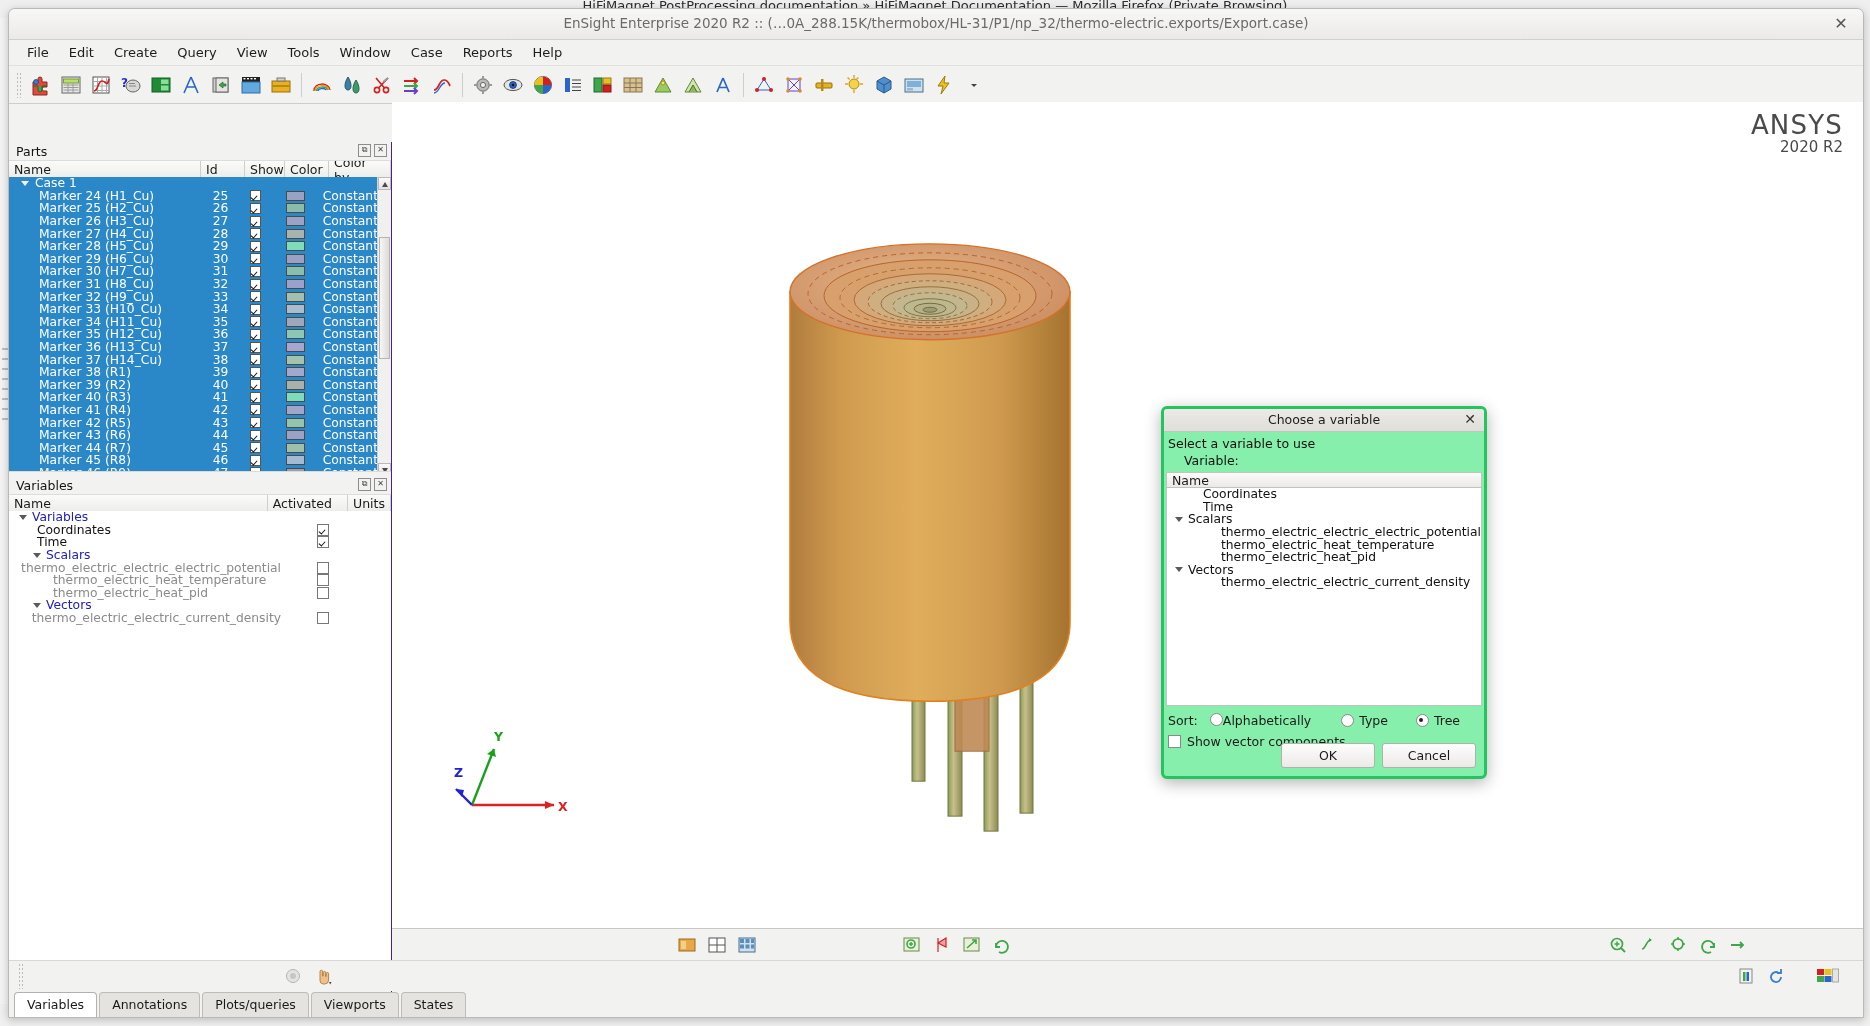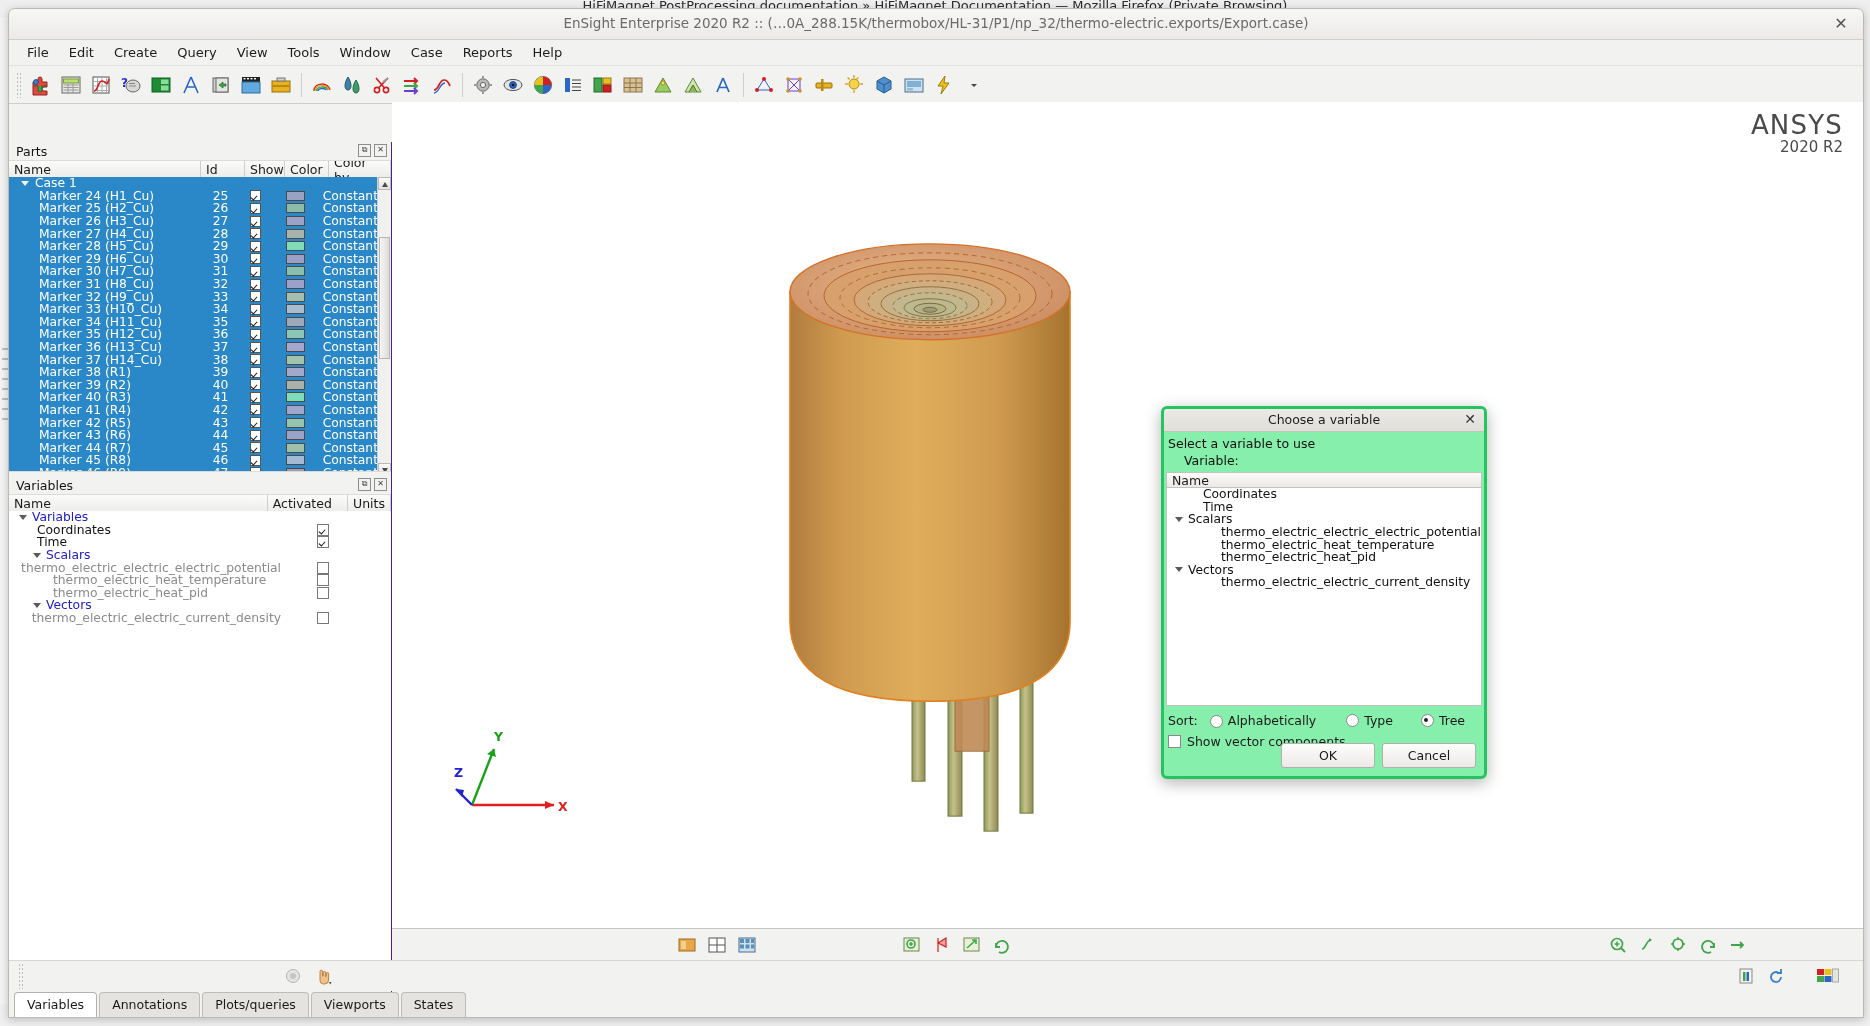--- a/index.html
+++ b/index.html
@@ -1245,21 +1245,21 @@
           <span>Vectors</span>
         </div>
         <div class="drow">
           <span style="display:inline-block;width:54px"></span>
           <span>thermo_electric_electric_current_density</span>
         </div>
       </div>
 
     <div id="dlg-sort">
       <span>Sort:</span>
-      <span style="display:flex;align-items:flex-end;gap:5px;margin-left:8px">
+      <span style="display:flex;align-items:flex-start;margin-left:8px">
         <span class="radio"></span>
         <span>Alphabetically</span>
       </span>
       <span style="display:flex;align-items:center;gap:5px;margin-left:26px">
         <span class="radio"></span>
         <span>Type</span>
       </span>
       <span style="display:flex;align-items:center;gap:5px;margin-left:24px">
         <span class="radio on"></span>
         <span>Tree</span>

